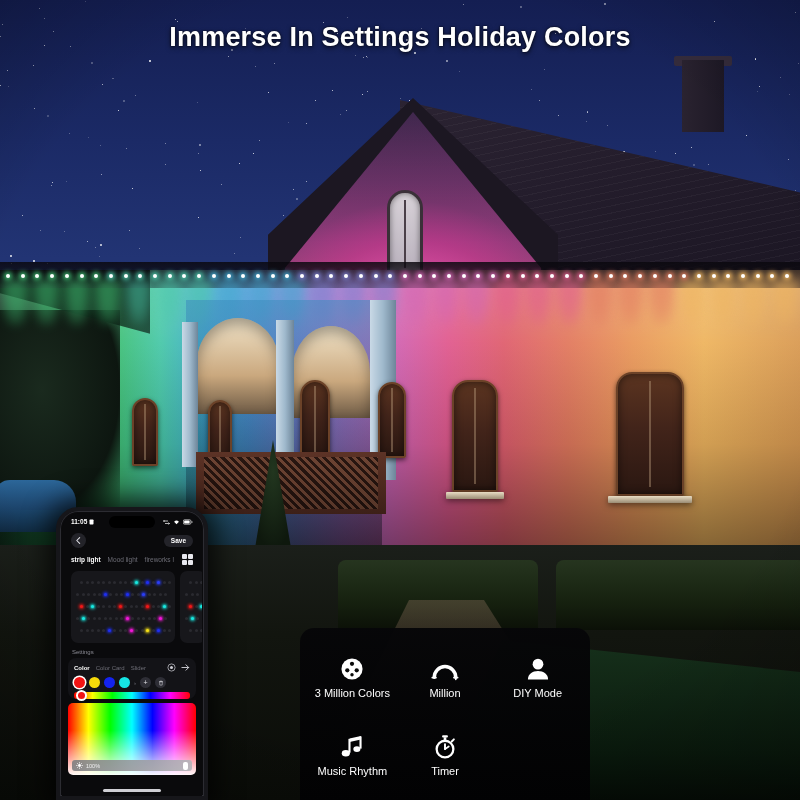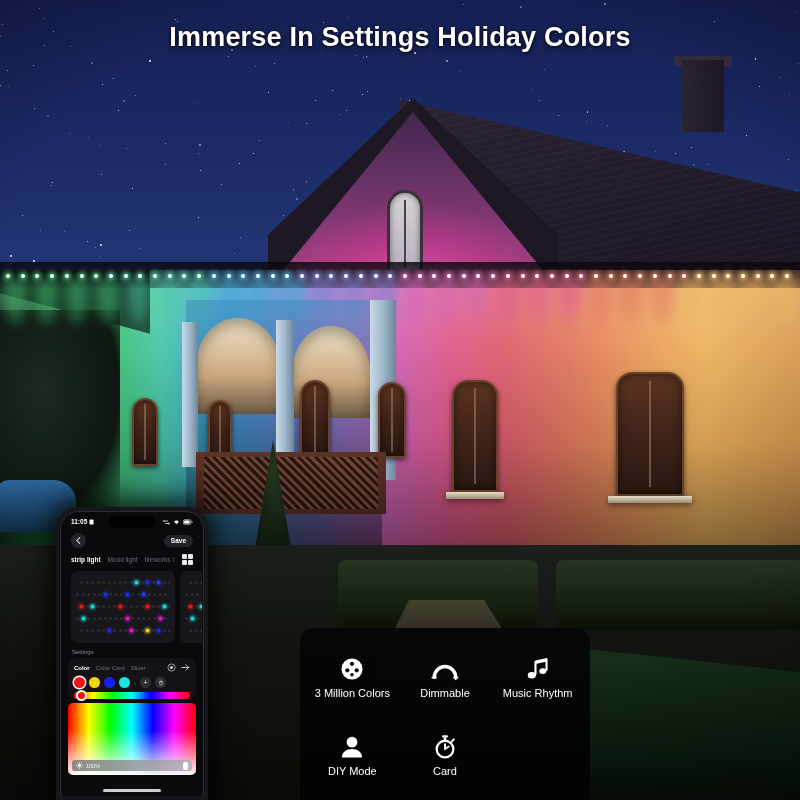--- a/index.html
+++ b/index.html
@@ -892,54 +892,54 @@
 
 
     <div class="feat">
       <span class="feat-ico">
         <svg width="28" height="26" viewBox="0 0 34 28">
           <path d="M4 24a13 13 0 0 1 26 0" fill="none" stroke="#fff" stroke-width="4.2" stroke-linecap="round"></path>
           <path d="M1.5 24.5h4.6" stroke="#fff" stroke-width="2" stroke-linecap="round"></path>
           <path d="M27.8 24.5h4.6M30.1 22.2v4.6" stroke="#fff" stroke-width="2" stroke-linecap="round"></path>
         </svg>
       </span>
-      <span class="feat-lbl">Dimmable</span>
+      <span class="feat-lbl">Million</span>
+    </div>
+
+    <div class="feat">
+      <span class="feat-ico">
+        <svg width="26" height="26" viewBox="0 0 32 32">
+          <circle cx="16" cy="10" r="6.6" fill="#fff"></circle>
+          <path d="M3.6 29c0-6.6 5.6-10.4 12.4-10.4S28.4 22.4 28.4 29z" fill="#fff"></path>
+        </svg>
+      </span>
+      <span class="feat-lbl">DIY Mode</span>
     </div>
 
     <div class="feat">
       <span class="feat-ico">
         <svg width="26" height="26" viewBox="0 0 32 32">
           <path d="M13 5.5 27 2.6v4.2L13 9.7z" fill="#fff"></path>
           <rect x="11.6" y="6" width="2.6" height="17" fill="#fff"></rect>
           <rect x="25.2" y="3" width="2.6" height="15" fill="#fff"></rect>
           <ellipse cx="8.4" cy="23.6" rx="5" ry="4" fill="#fff"></ellipse>
           <ellipse cx="22" cy="18.6" rx="4.4" ry="3.6" fill="#fff"></ellipse>
         </svg>
       </span>
       <span class="feat-lbl">Music Rhythm</span>
     </div>
 
     <div class="feat">
       <span class="feat-ico">
         <svg width="26" height="26" viewBox="0 0 32 32">
-          <circle cx="16" cy="10" r="6.6" fill="#fff"></circle>
-          <path d="M3.6 29c0-6.6 5.6-10.4 12.4-10.4S28.4 22.4 28.4 29z" fill="#fff"></path>
-        </svg>
-      </span>
-      <span class="feat-lbl">DIY Mode</span>
-    </div>
-
-    <div class="feat">
-      <span class="feat-ico">
-        <svg width="26" height="26" viewBox="0 0 32 32">
           <circle cx="16" cy="18.6" r="10.3" fill="none" stroke="#fff" stroke-width="2.8"></circle>
           <path d="M16 18.6V12.5" stroke="#fff" stroke-width="2.4" stroke-linecap="round"></path>
           <path d="M16 18.6l4.6-3.2" stroke="#fff" stroke-width="2.2" stroke-linecap="round"></path>
           <rect x="12.4" y="1.6" width="7.2" height="2.8" rx="1.2" fill="#fff"></rect>
           <rect x="14.4" y="4" width="3.2" height="3.4" fill="#fff"></rect>
           <path d="M24.3 9.2l2.6-2.6" stroke="#fff" stroke-width="2.4" stroke-linecap="round"></path>
         </svg>
       </span>
-      <span class="feat-lbl">Card</span>
+      <span class="feat-lbl">Timer</span>
     </div>
 
   </div>
 </div>
 
 </body></html>

